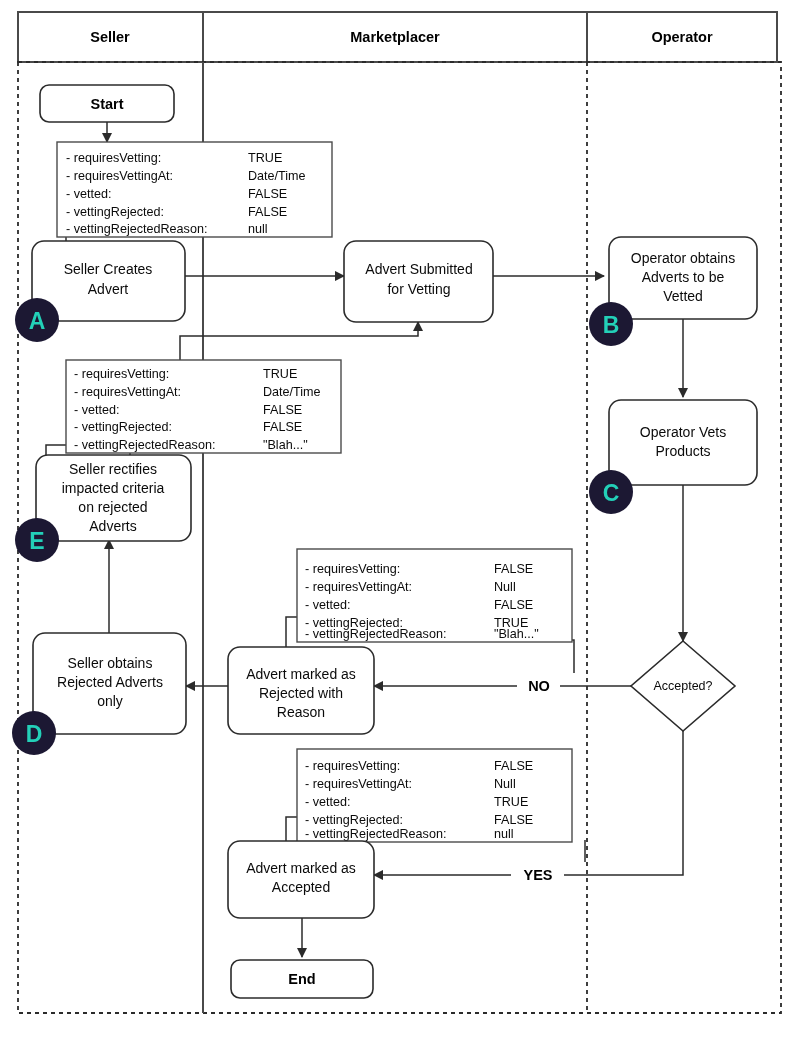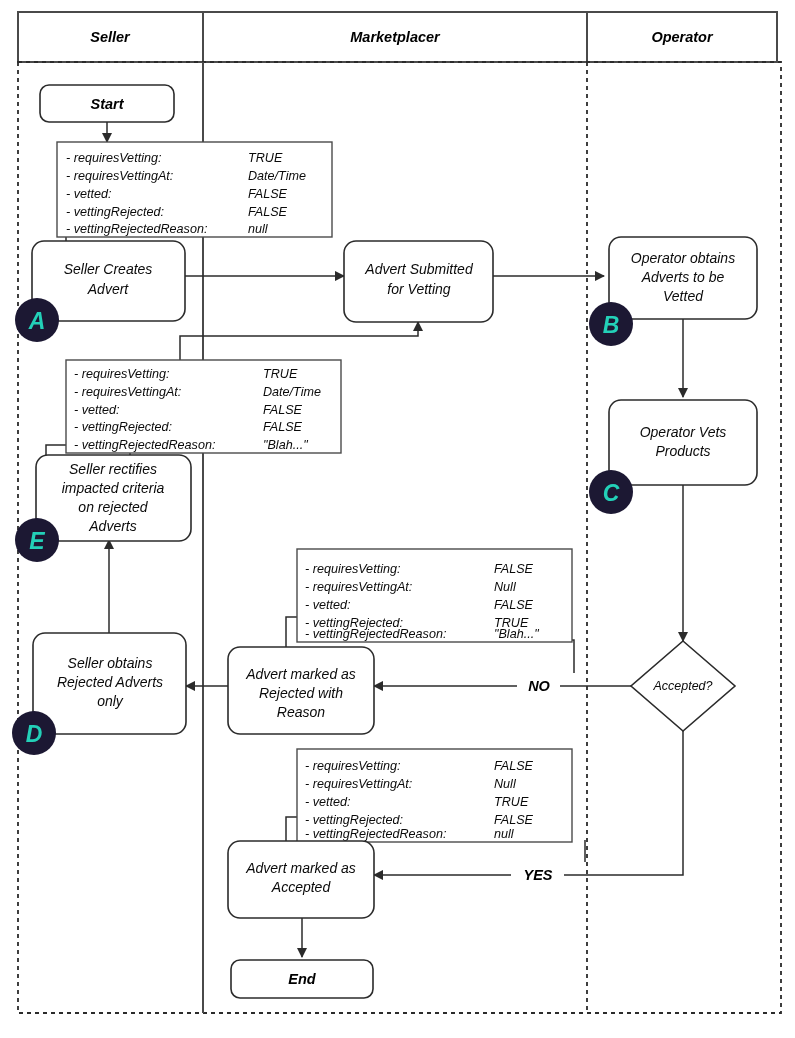--- a/index.html
+++ b/index.html
@@ -10,21 +10,20 @@
   body {
     width: 795px;
     height: 1038px;
     font-family: "Liberation Sans", sans-serif;
     overflow: hidden;
   }
   #diagram-root {
     position: relative;
     width: 795px;
     height: 1038px;
-    font-style: italic;
   }
   svg#flow {
     display: block;
     width: 795px;
     height: 1038px;
   }
   .lane-title {
     font-family: "Liberation Sans", sans-serif;
     font-size: 14.5px;
     font-weight: bold;

